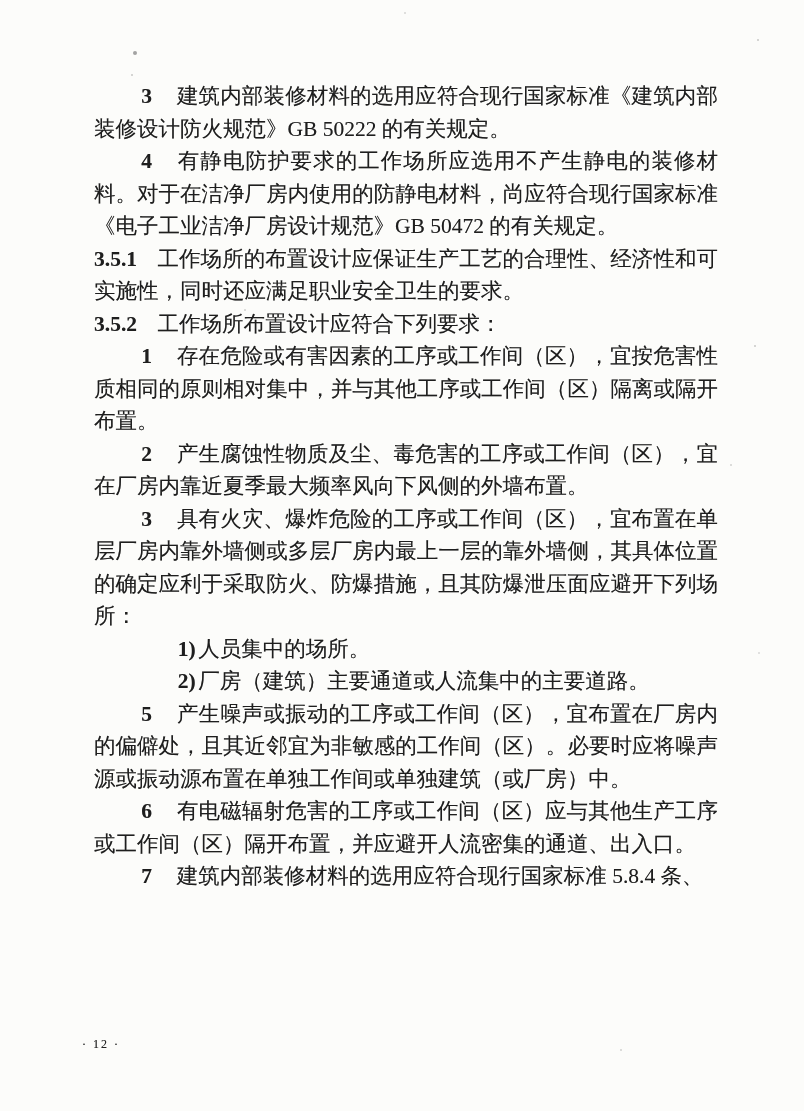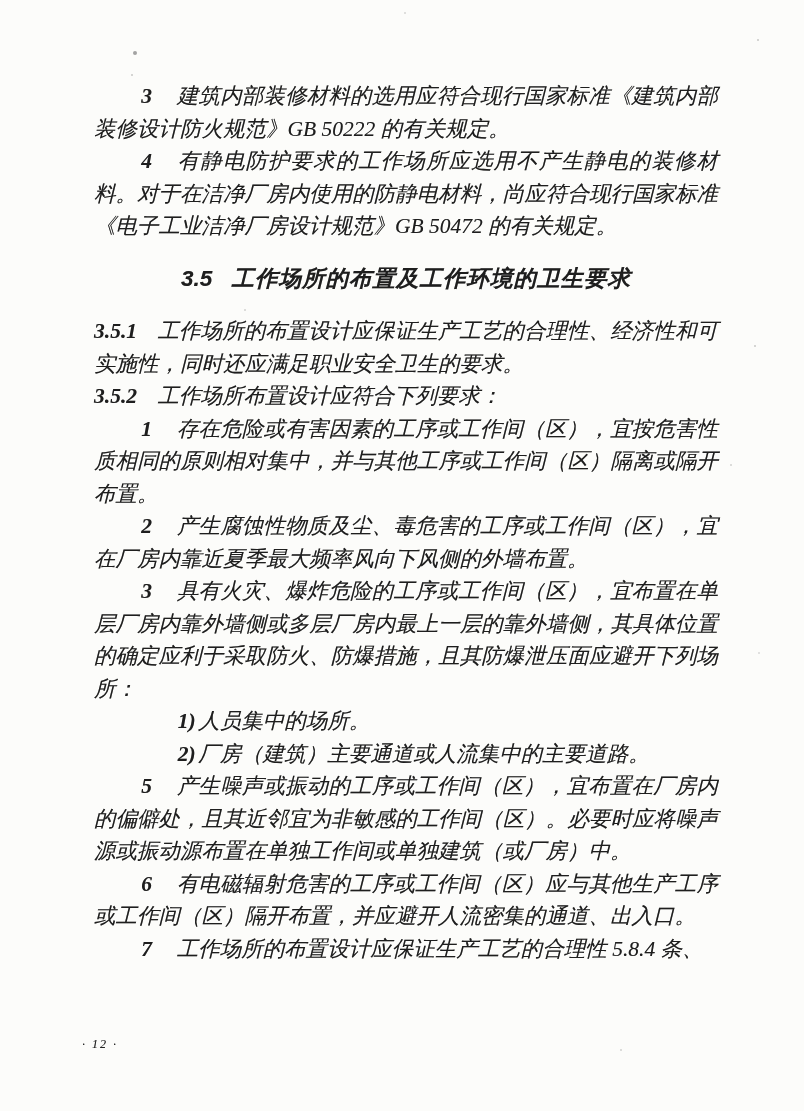--- a/index.html
+++ b/index.html
@@ -10,21 +10,20 @@
   .page {
     position: relative;
     width: 804px;
     height: 1111px;
     margin: 0 auto;
     background: #fcfcfa;
     overflow: hidden;
     font-family: "Liberation Serif", "DejaVu Serif", serif;
     color: #1e1e1e;
     text-shadow: 0 0 0.5px rgba(40,40,40,0.45);
-    font-style: italic;
   }
   .content {
     position: absolute;
     left: 94px;
     top: 80px;
     width: 624px;
     font-size: 21.5px;
     line-height: 32.5px;
     text-align: justify;
   }
@@ -89,21 +88,20 @@
 <div class="page">
 
   <div class="speckles"></div>
 
   <div class="content">
 
     <p class="item"><span class="num">3</span><span>建筑内部装修材料的选用应符合现行国家标准《建筑内部装修设计防火规范》GB 50222 的有关规定。</span></p>
 
     <p class="item"><span class="num">4</span><span>有静电防护要求的工作场所应选用不产生静电的装修材料。对于在洁净厂房内使用的防静电材料，尚应符合现行国家标准《电子工业洁净厂房设计规范》GB 50472 的有关规定。</span></p>
 
-    <h2 class="heading"><span class="hnum">3.5</span><span>工作场所的布置及工作环境的卫生要求</span></h2>
 
     <p><span class="clause-num">3.5.1</span><span>工作场所的布置设计应保证生产工艺的合理性、经济性和可实施性，同时还应满足职业安全卫生的要求。</span></p>
 
     <p><span class="clause-num">3.5.2</span><span>工作场所布置设计应符合下列要求：</span></p>
 
     <p class="item"><span class="num">1</span><span>存在危险或有害因素的工序或工作间（区），宜按危害性质相同的原则相对集中，并与其他工序或工作间（区）隔离或隔开布置。</span></p>
 
     <p class="item"><span class="num">2</span><span>产生腐蚀性物质及尘、毒危害的工序或工作间（区），宜在厂房内靠近夏季最大频率风向下风侧的外墙布置。</span></p>
 
     <p class="item"><span class="num">3</span><span>具有火灾、爆炸危险的工序或工作间（区），宜布置在单层厂房内靠外墙侧或多层厂房内最上一层的靠外墙侧，其具体位置的确定应利于采取防火、防爆措施，且其防爆泄压面应避开下列场所：</span></p>
@@ -112,19 +110,19 @@
 
     <p class="sub"><span class="subnum">2)</span><span>厂房（建筑）主要通道或人流集中的主要道路。</span></p>
 
 
 
 
     <p class="item"><span class="num">5</span><span>产生噪声或振动的工序或工作间（区），宜布置在厂房内的偏僻处，且其近邻宜为非敏感的工作间（区）。必要时应将噪声源或振动源布置在单独工作间或单独建筑（或厂房）中。</span></p>
 
     <p class="item"><span class="num">6</span><span>有电磁辐射危害的工序或工作间（区）应与其他生产工序或工作间（区）隔开布置，并应避开人流密集的通道、出入口。</span></p>
 
-    <p class="item"><span class="num">7</span><span>工作场所的布置设计应保证生产工艺的合理性 5.8.4 条、</span></p>
+    <p class="item"><span class="num">7</span><span>建筑内部装修材料的选用应符合现行国家标准 5.8.4 条、</span></p>
 
   </div>
 
   <div class="footer">· 12 ·</div>
 
 </div>
 
 </body></html>

